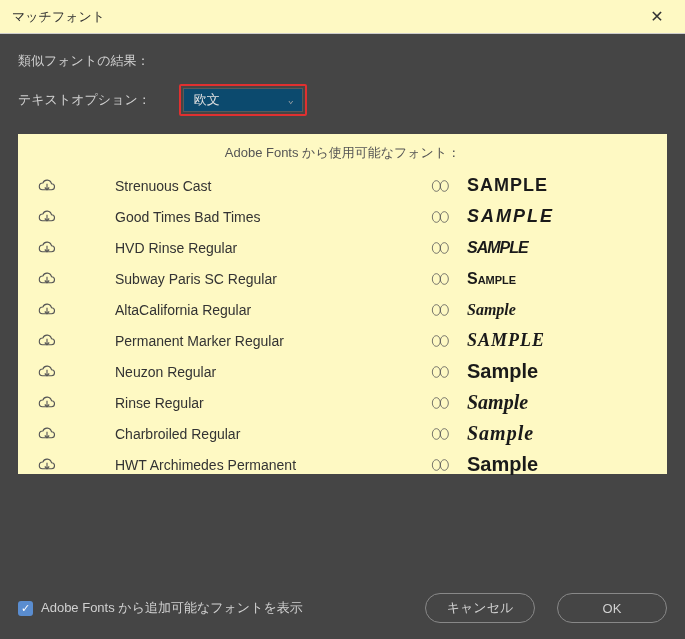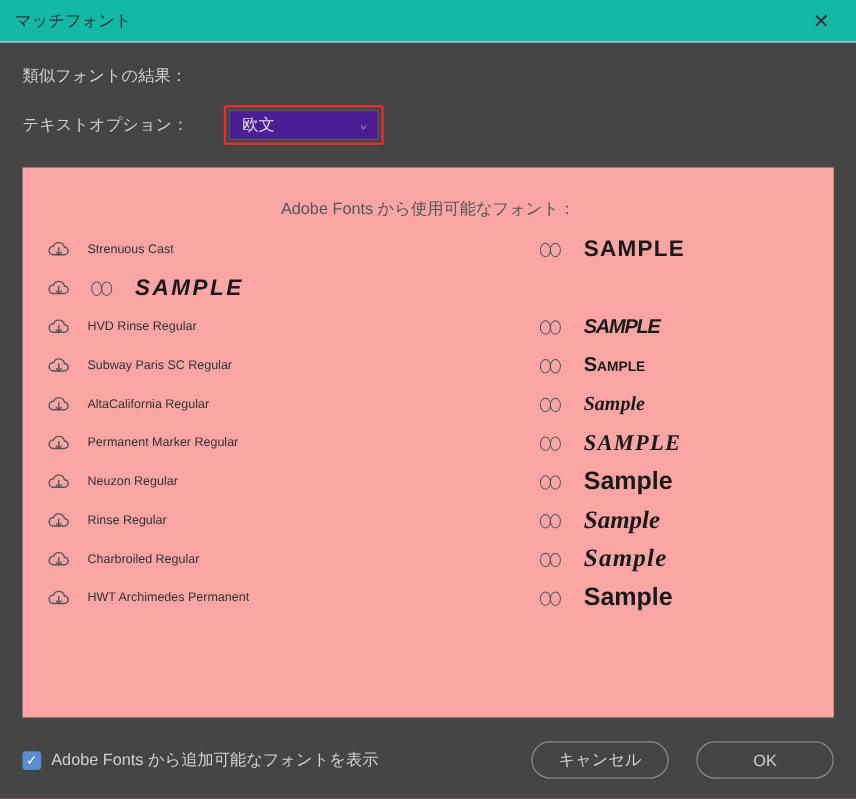--- a/index.html
+++ b/index.html
@@ -4,21 +4,21 @@
   <style>
     * { margin: 0; padding: 0; box-sizing: border-box; }
     body {
       font-family: "Segoe UI", "Yu Gothic UI", sans-serif;
       background: #454545;
       width: 685px;
       height: 639px;
       overflow: hidden;
     }
     .titlebar {
-      background: #14b8a6;
+      background: #fef9c3;
       height: 34px;
       display: flex;
       align-items: center;
       justify-content: space-between;
       padding: 0 8px 0 12px;
       border-bottom: 1px solid #ccc;
     }
     .titlebar-title {
       font-size: 13px;
       color: #333;
@@ -50,42 +50,42 @@
     }
     .option-label {
       color: #d0d0d0;
     }
     .dropdown-wrap {
       border: 2px solid #e03030;
       padding: 2px;
       border-radius: 2px;
     }
     .dropdown {
-      background: #4c1d95;
+      background: #0c4a6e;
       color: #e0e0e0;
       width: 120px;
       height: 24px;
       display: flex;
       align-items: center;
       justify-content: space-between;
       padding: 0 8px 0 10px;
       font-size: 13px;
       cursor: pointer;
       border: 1px solid #5a5a5a;
     }
     .dropdown-chevron {
       font-size: 10px;
       color: #aaa;
     }
     .font-panel {
-      background: #fca5a5;
+      background: #fef9c3;
       color: #333;
       margin: 0 18px;
-      height: 440px;
-      padding: 24px 20px;
+      height: 340px;
+      padding: 10px 20px;
     }
     .panel-header {
       text-align: center;
       font-size: 13px;
       color: #555;
       margin-bottom: 8px;
     }
     .font-row {
       display: flex;
       align-items: center;
@@ -94,22 +94,23 @@
     }
     .cloud-icon {
       width: 18px;
       flex-shrink: 0;
       display: flex;
       align-items: center;
       justify-content: center;
     }
     .font-name {
       flex: 1;
-      font-size: 10px;
+      font-size: 14px;
       color: #333;
+      margin-left: 45px;
     }
     .category-icon {
       width: 24px;
       flex-shrink: 0;
       display: flex;
       align-items: center;
       justify-content: center;
     }
     .sample-text {
       width: 180px;
@@ -220,20 +221,21 @@
         <span class="sample-text s0">SAMPLE</span>
       </div>
       <div class="font-row">
         <span class="cloud-icon">
           <svg width="18" height="14" viewBox="0 0 24 18" fill="none" stroke="#555" stroke-width="1.5">
             <path d="M6 14h12a4 4 0 0 0 0-8 6 6 0 0 0-11.5-1A4.5 4.5 0 0 0 6 14z"></path>
             <line x1="12" y1="6" x2="12" y2="14"></line>
             <polyline points="9,11 12,14 15,11"></polyline>
           </svg>
         </span>
+        <span class="font-name">Good Times Bad Times</span>
         <span class="category-icon">
           <svg width="20" height="14" viewBox="0 0 30 20" fill="none" stroke="#555" stroke-width="1.2">
             <ellipse cx="8" cy="10" rx="6" ry="8"></ellipse>
             <ellipse cx="20" cy="10" rx="6" ry="8"></ellipse>
           </svg>
         </span>
         <span class="sample-text s1">SAMPLE</span>
       </div>
       <div class="font-row">
         <span class="cloud-icon">

